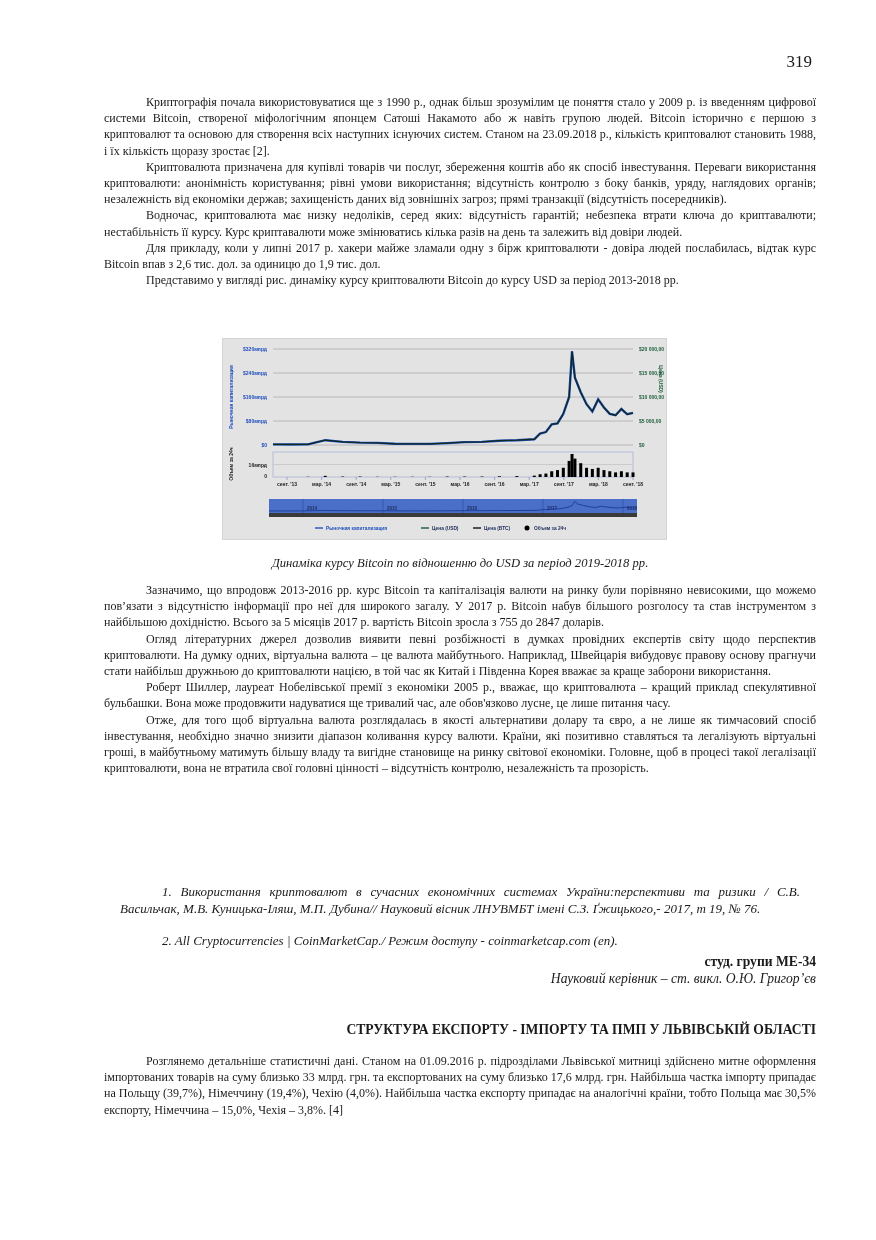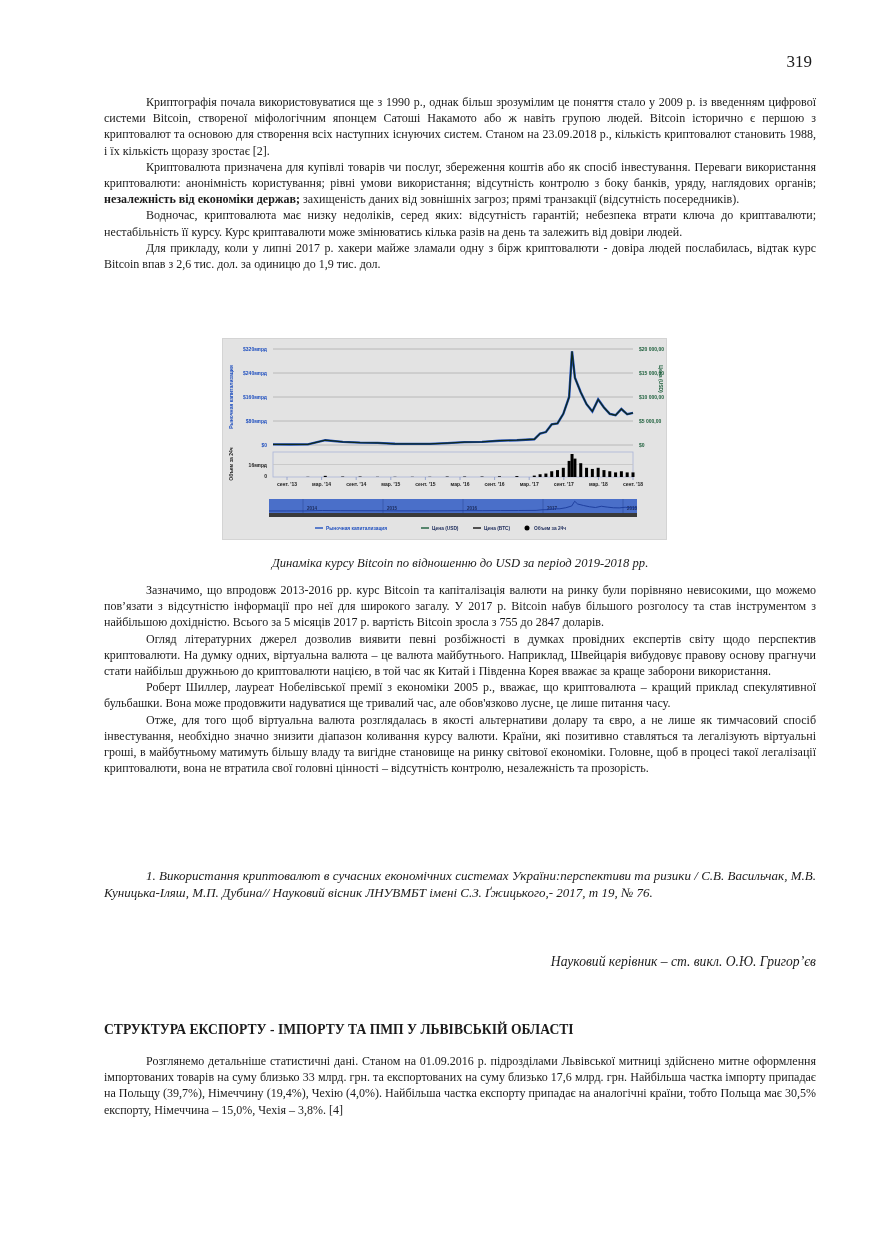--- a/index.html
+++ b/index.html
@@ -1,41 +1,42 @@
 <!DOCTYPE html>
 <html><head>
 <meta charset="utf-8">
 <style>
   html, body { margin:0; padding:0; background:#ffffff; }
   body { width:876px; height:1240px; position:relative; overflow:hidden;
          font-family:"Liberation Serif", serif; color:#1a1a1a; }
   .page-num { position:absolute; top:52px; right:64px; font-size:17px; }
   .text { position:absolute; left:104px; width:712px; font-size:12px; line-height:16.2px; text-align:justify; }
   .text p { margin:0; text-indent:42px; }
-  b { font-weight:bold; }
+  b { font-weight:normal; }
   .chart-wrap { position:absolute; left:222px; top:338px; width:443px; height:200px; background:#e3e3e3; border:1px solid #d4d4d4; }
   .caption { position:absolute; left:104px; width:712px; top:556px; text-align:center; font-style:italic; font-size:12.6px; }
   .refs { position:absolute; left:104px; width:712px; top:868px; font-style:italic; font-size:13px; line-height:16.5px; }
-  .refs p { margin:0; text-indent:42px; text-align:justify; }
+  .refs p { margin:16px; text-indent:42px; text-align:justify; }
   .author { position:absolute; right:60px; top:953px; text-align:right; font-size:13.6px; line-height:17px; }
   .author .name, .author .group { font-weight:bold; }
   .author .sup { font-style:italic;margin-left:36px; }
-  .title2 { position:absolute; left:104px; width:712px; top:1022px; text-align:left; font-weight:bold; font-size:13.6px; }
+  .title2 { position:absolute; left:104px; width:712px; top:1022px; text-align:right; font-weight:bold; font-size:13.6px; }
   svg text { font-family:"Liberation Sans", sans-serif; font-weight:bold; }
 </style>
 </head>
 <body>
 
 <div class="page-num">319</div>
 
 <div class="text" style="top:94px;">
   <p>Криптографія почала використовуватися ще з 1990 р., однак більш зрозумілим це поняття стало у 2009 р. із введенням цифрової системи Bitcoin, створеної міфологічним японцем Сатоші Накамото або ж навіть групою людей. Bitcoin історично є першою з криптовалют та основою для створення всіх наступних існуючих систем. Станом на 23.09.2018 р., кількість криптовалют становить 1988, і їх кількість щоразу зростає [2].</p>
   <p><span>Криптовалюта призначена для купівлі товарів чи послуг, збереження коштів або як спосіб інвестування. Переваги використання криптовалюти: анонімність користування; рівні умови використання; відсутність контролю з боку банків, уряду, наглядових органів; </span><b>незалежність від економіки держав;</b><span> захищеність даних від зовнішніх загроз; прямі транзакції (відсутність посередників).</span></p>
   <p>Водночас, криптовалюта має низку недоліків, серед яких: відсутність гарантій; небезпека втрати ключа до криптавалюти;  нестабільність її курсу. Курс криптавалюти може змінюватись кілька разів на день та залежить від довіри людей.</p>
   <p>Для прикладу, коли у липні 2017 р. хакери майже зламали одну з бірж криптовалюти - довіра людей послабилась, відтак курс Bitcoin впав з 2,6 тис. дол. за одиницю до 1,9 тис. дол.</p>
+  <p>Представимо у вигляді рис. динаміку курсу криптовалюти Bitcoin до курсу USD за період 2013-2018 рр.</p>
 </div>
 
 <div class="chart-wrap">
   <svg id="chart" width="443" height="200">
       <line x1="50" x2="410" y1="106" y2="106" stroke="#b8b8b8" stroke-width="1"></line>
       <text x="44" y="108" font-size="5" fill="#1f4fbf" text-anchor="end">$0</text>
       <line x1="50" x2="410" y1="82" y2="82" stroke="#b8b8b8" stroke-width="1"></line>
       <text x="44" y="84" font-size="5" fill="#1f4fbf" text-anchor="end">$80мпрд</text>
       <line x1="50" x2="410" y1="58" y2="58" stroke="#b8b8b8" stroke-width="1"></line>
       <text x="44" y="60" font-size="5" fill="#1f4fbf" text-anchor="end">$160мпрд</text>
@@ -139,23 +140,25 @@
 
 <div class="text" style="top:582px;">
   <p>Зазначимо, що впродовж 2013-2016 рр. курс Bitcoin та капіталізація валюти на ринку були порівняно невисокими, що можемо пов’язати з відсутністю інформації про неї для широкого загалу.  У 2017 р. Bitcoin набув більшого розголосу  та став інструментом з найбільшою дохідністю. Всього за 5 місяців 2017 р. вартість Bitcoin зросла з 755 до 2847 доларів.</p>
   <p>Огляд літературних джерел дозволив виявити певні розбіжності в думках провідних експертів світу щодо перспектив криптовалюти. На думку одних, віртуальна валюта – це валюта майбутнього. Наприклад, Швейцарія вибудовує правову основу прагнучи стати найбільш дружньою до криптовалюти нацією, в той час як Китай і Південна Корея вважає за краще заборони використання.</p>
   <p>Роберт Шиллер, лауреат Нобелівської премії з економіки 2005 р., вважає, що криптовалюта – кращий приклад спекулятивної бульбашки. Вона може продовжити надуватися ще тривалий час, але обов'язково лусне, це лише питання часу.</p>
   <p>Отже, для того щоб віртуальна валюта розглядалась в якості альтернативи долару та євро, а не лише як тимчасовий спосіб інвестування, необхідно значно знизити діапазон коливання курсу валюти. Країни, які позитивно ставляться та легалізують віртуальні гроші, в майбутньому матимуть більшу владу та вигідне становище на ринку світової економіки. Головне, щоб в процесі такої легалізації криптовалюти, вона не втратила свої головні цінності – відсутність контролю, незалежність та прозорість.</p>
 </div>
 
 <div class="refs">
   <p>1. Використання криптовалют в сучасних економічних системах України:перспективи та ризики / С.В. Васильчак, М.В. Куницька-Іляш, М.П. Дубина// Науковий вісник ЛНУВМБТ імені С.З. Ґжицького,- 2017, т 19, № 76.</p>
+  <p>2. All Cryptocurrencies | CoinMarketCap./ Режим доступу - coinmarketcap.com (en).</p>
 </div>
 
 <div class="author">
+  <div class="group">студ. групи МЕ-34</div>
   <div class="sup">Науковий керівник – ст. викл. О.Ю. Григор’єв</div>
 </div>
 
 <div class="title2">СТРУКТУРА ЕКСПОРТУ - ІМПОРТУ ТА ПМП У ЛЬВІВСЬКІЙ ОБЛАСТІ</div>
 
 <div class="text" style="top:1053px;">
   <p>Розглянемо детальніше статистичні дані. Станом на 01.09.2016 р.  підрозділами Львівської митниці здійснено митне оформлення імпортованих товарів на суму близько 33 млрд. грн. та експортованих на суму близько 17,6 млрд. грн. Найбільша частка імпорту припадає на Польщу (39,7%), Німеччину (19,4%), Чехію (4,0%). Найбільша частка експорту припадає на аналогічні країни, тобто Польща має 30,5% експорту, Німеччина – 15,0%, Чехія – 3,8%. [4]</p>
 </div>
 
 </body></html>

